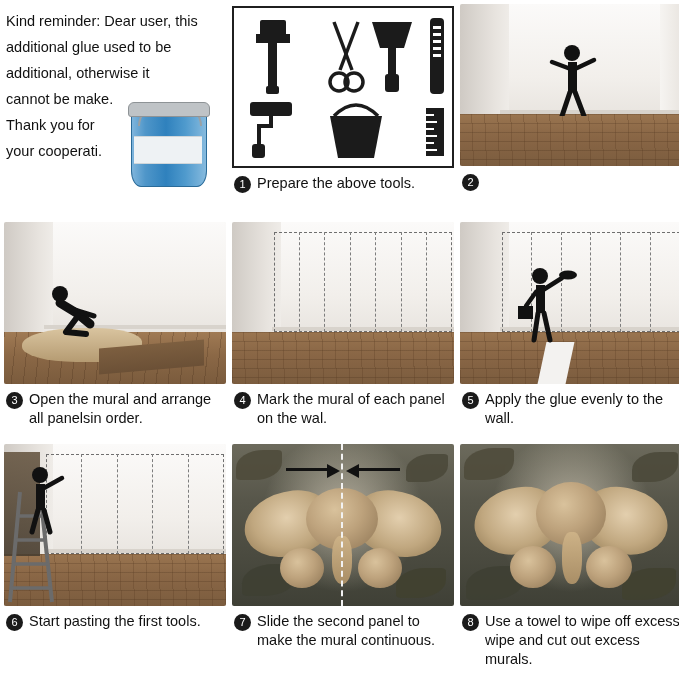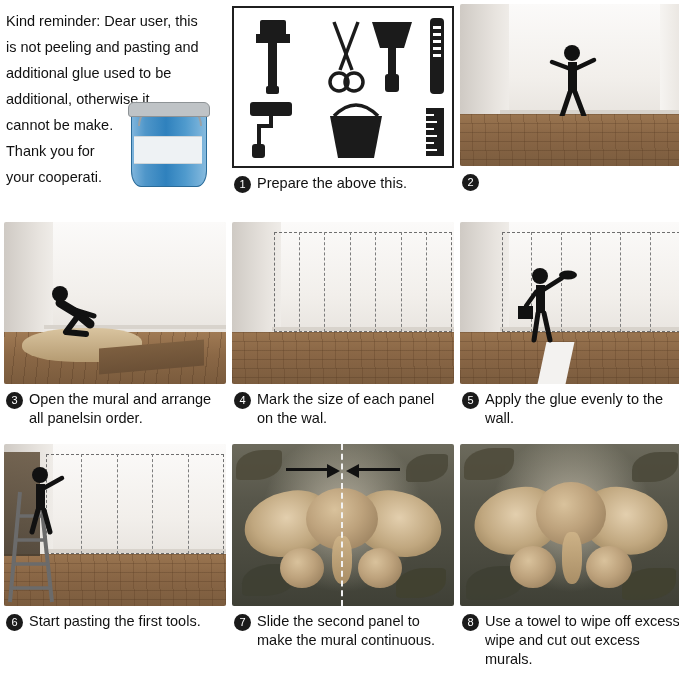--- a/index.html
+++ b/index.html
@@ -246,21 +246,20 @@
 </style>
 </head>
 <body>
 
 <div class="sheet">
   <div class="grid">
 
     <div class="cell">
       <div class="reminder">
         <div>Kind reminder: Dear user, this</div>
-        <div>is not peeling and pasting and</div>
         <div>additional glue used to be</div>
         <div>additional, otherwise it</div>
         <div>cannot be make.</div>
         <div>Thank you for</div>
         <div>your cooperati.</div>
         <div class="bucket">
           <div class="body"></div>
           <div class="label"></div>
           <div class="handle"></div>
           <div class="lid"></div>
@@ -318,21 +317,21 @@
             <rect x="192" y="113" width="11" height="2" fill="#fff"></rect>
             <rect x="192" y="120" width="8" height="2" fill="#fff"></rect>
             <rect x="192" y="127" width="11" height="2" fill="#fff"></rect>
             <rect x="192" y="134" width="8" height="2" fill="#fff"></rect>
             <rect x="192" y="141" width="11" height="2" fill="#fff"></rect>
           </g>
         </svg>
       </div>
       <div class="caption">
         <span class="num">1</span>
-        <span class="cap-text">Prepare the above this.</span>
+        <span class="cap-text">Prepare the above tools.</span>
       </div>
     </div>
 
     <div class="cell">
       <div class="art">
         <div class="room">
           <div class="wall-back"></div>
           <div class="wall-left"></div>
           <div class="wall-right"></div>
           <div class="baseboard" style="bottom:32%"></div>
@@ -387,21 +386,21 @@
             <div class="strip"></div>
             <div class="strip"></div>
             <div class="strip"></div>
             <div class="strip"></div>
             <div class="strip"></div>
           </div>
         </div>
       </div>
       <div class="caption">
         <span class="num">4</span>
-        <span class="cap-text">Mark the size of each panel on the wal.</span>
+        <span class="cap-text">Mark the mural of each panel on the wal.</span>
       </div>
     </div>
 
     <div class="cell">
       <div class="art">
         <div class="room">
           <div class="wall-back"></div>
           <div class="wall-left"></div>
           <div class="baseboard" style="bottom:33%"></div>
           <div class="floor"></div>

